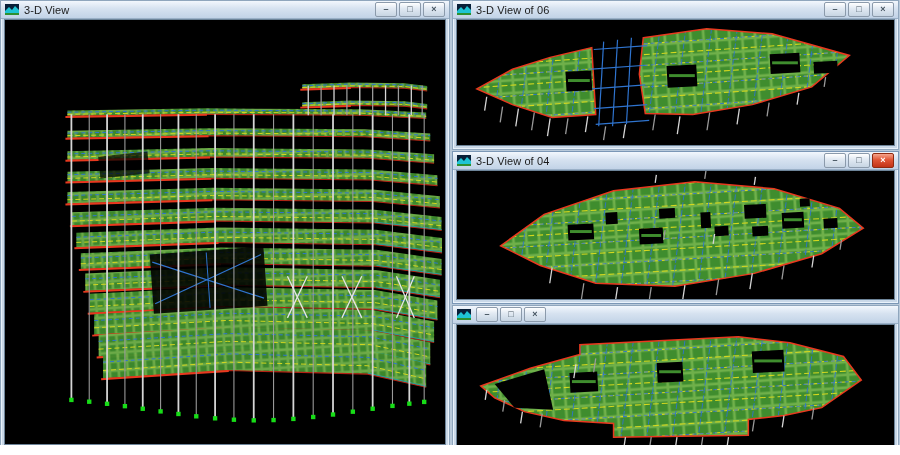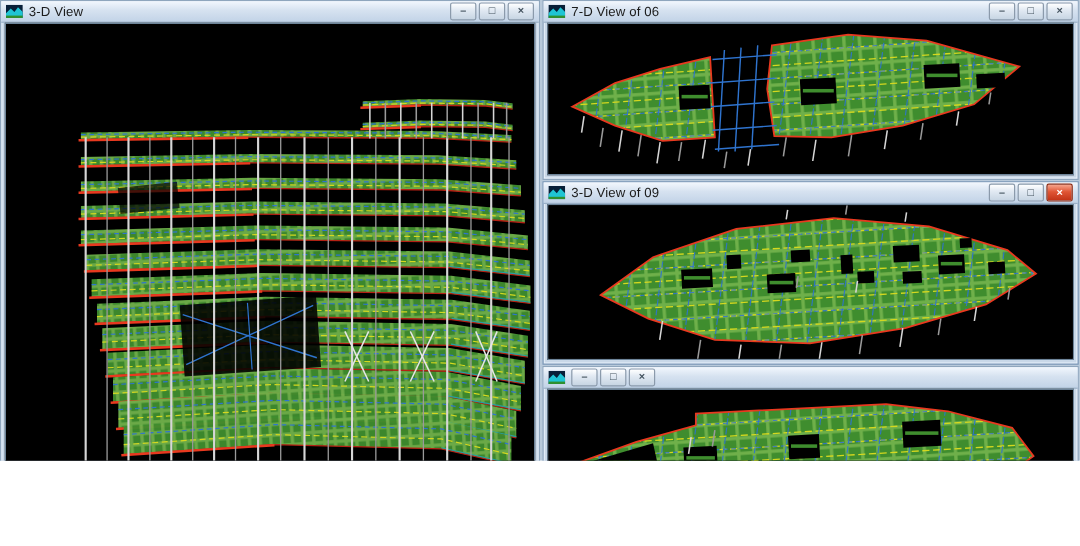--- a/index.html
+++ b/index.html
@@ -1,17 +1,17 @@
 <!DOCTYPE html>
 <html><head>
 <meta charset="utf-8">
 <style>
   html,body{margin:0;padding:0;}
   body{font-family:"Liberation Sans",sans-serif;}
-  #stage{position:relative;width:900px;height:384px;background:#b8c9da;overflow:hidden;}
+  #stage{position:relative;width:900px;height:445px;background:#b8c9da;overflow:hidden;}
   .window{position:absolute;background:#c9d8e8;border:1px solid #8fa6bd;box-sizing:border-box;
           box-shadow:inset 0 0 0 1px #e9f2fb;}
   .window.active{border-color:#7b97b6;}
   .titlebar{height:17px;display:flex;align-items:center;gap:4px;padding:0 4px;
             background:linear-gradient(#f2f7fd,#d6e2f0 45%,#c2d3e7);
             border-bottom:1px solid #9ab0c7;font-size:11px;color:#1b1b1b;white-space:nowrap;}
   .ticon{display:inline-flex;width:15px;height:11px;flex:0 0 auto;}
   .ttext{flex:1 1 auto;overflow:hidden;letter-spacing:0.1px;}
   .tbtns{display:flex;gap:2px;flex:0 0 auto;}
   .tbtn{display:inline-flex;align-items:center;justify-content:center;width:20px;height:13px;
@@ -204,21 +204,21 @@
 
   <div class="window" id="win-06" style="left:452px;top:0;width:447px;height:150px;">
     <div class="titlebar">
       <span class="ticon">
         <svg viewBox="0 0 14 11">
             <rect width="14" height="11" fill="#081f38"></rect>
             <path d="M0 7 L4 3 L7 6 L10 2 L14 6 V11 H0 Z" fill="#1fc4d4"></path>
             <rect y="9" width="14" height="2" fill="#2f8f2f"></rect>
           </svg>
       </span>
-      <span class="ttext">7-D View of 06</span>
+      <span class="ttext">3-D View of 06</span>
       <span class="tbtns">
         <span class="tbtn">–</span>
         <span class="tbtn">□</span>
         <span class="tbtn">×</span>
       </span>
     </div>
     <div class="client">
         <svg id="svg-06" viewBox="0 0 441 127" preserveAspectRatio="none">
           <rect x="0" y="0" width="441" height="127" fill="#000000"></rect>
           <defs>
@@ -378,21 +378,21 @@
 
   <div class="window active" id="win-04" style="left:452px;top:151px;width:447px;height:153px;">
     <div class="titlebar">
       <span class="ticon">
         <svg viewBox="0 0 14 11">
             <rect width="14" height="11" fill="#081f38"></rect>
             <path d="M0 7 L4 3 L7 6 L10 2 L14 6 V11 H0 Z" fill="#1fc4d4"></path>
             <rect y="9" width="14" height="2" fill="#2f8f2f"></rect>
           </svg>
       </span>
-      <span class="ttext">3-D View of 09</span>
+      <span class="ttext">3-D View of 04</span>
       <span class="tbtns">
         <span class="tbtn">–</span>
         <span class="tbtn">□</span>
         <span class="tbtn close-red">×</span>
       </span>
     </div>
     <div class="client">
         <svg id="svg-04" viewBox="0 0 441 130" preserveAspectRatio="none">
           <rect x="0" y="0" width="441" height="130" fill="#000000"></rect>
           <defs>

